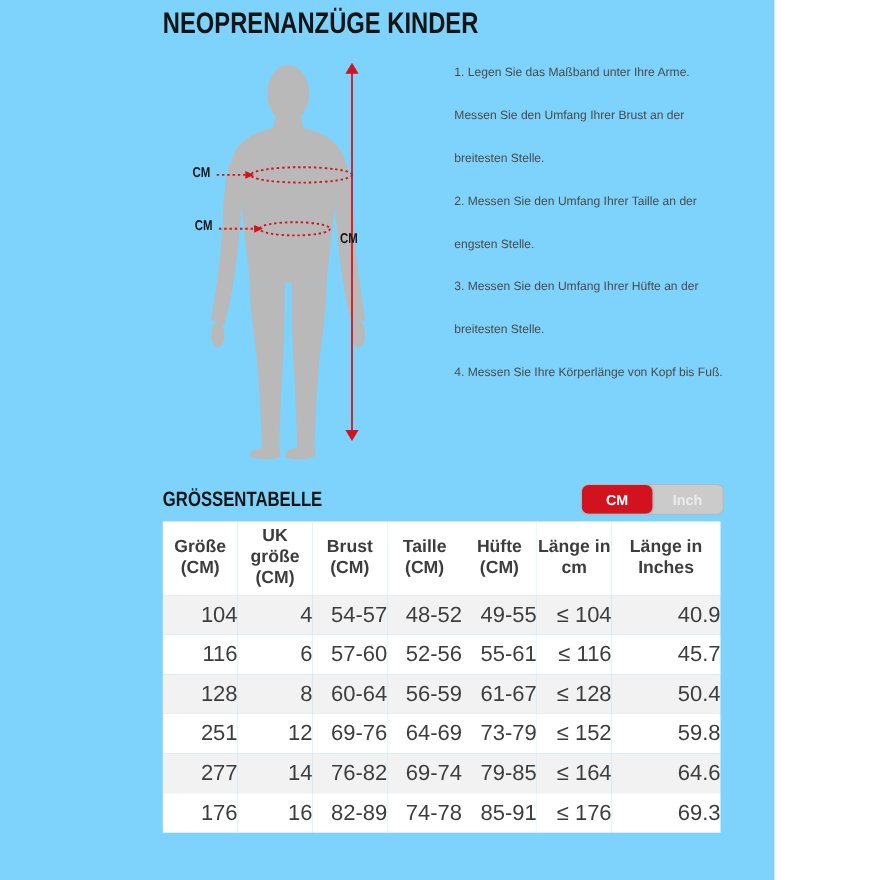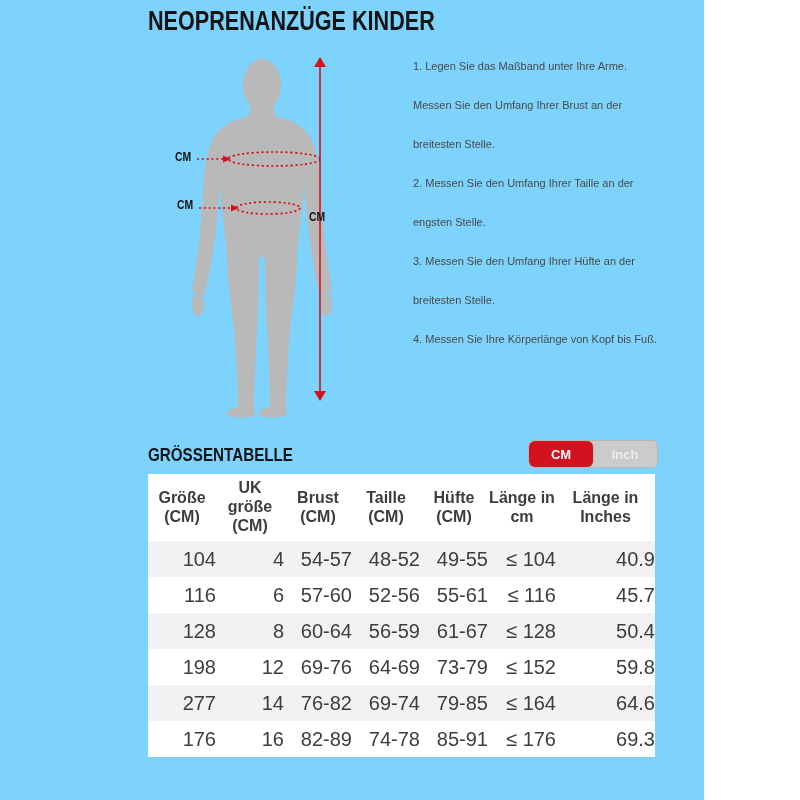--- a/index.html
+++ b/index.html
@@ -151,21 +151,21 @@
         <tr>
           <td>128</td>
           <td>8</td>
           <td>60-64</td>
           <td>56-59</td>
           <td>61-67</td>
           <td>≤ 128</td>
           <td>50.4</td>
         </tr>
         <tr>
-          <td>198</td>
+          <td>251</td>
           <td>12</td>
           <td>69-76</td>
           <td>64-69</td>
           <td>73-79</td>
           <td>≤ 152</td>
           <td>59.8</td>
         </tr>
         <tr>
           <td>277</td>
           <td>14</td>

